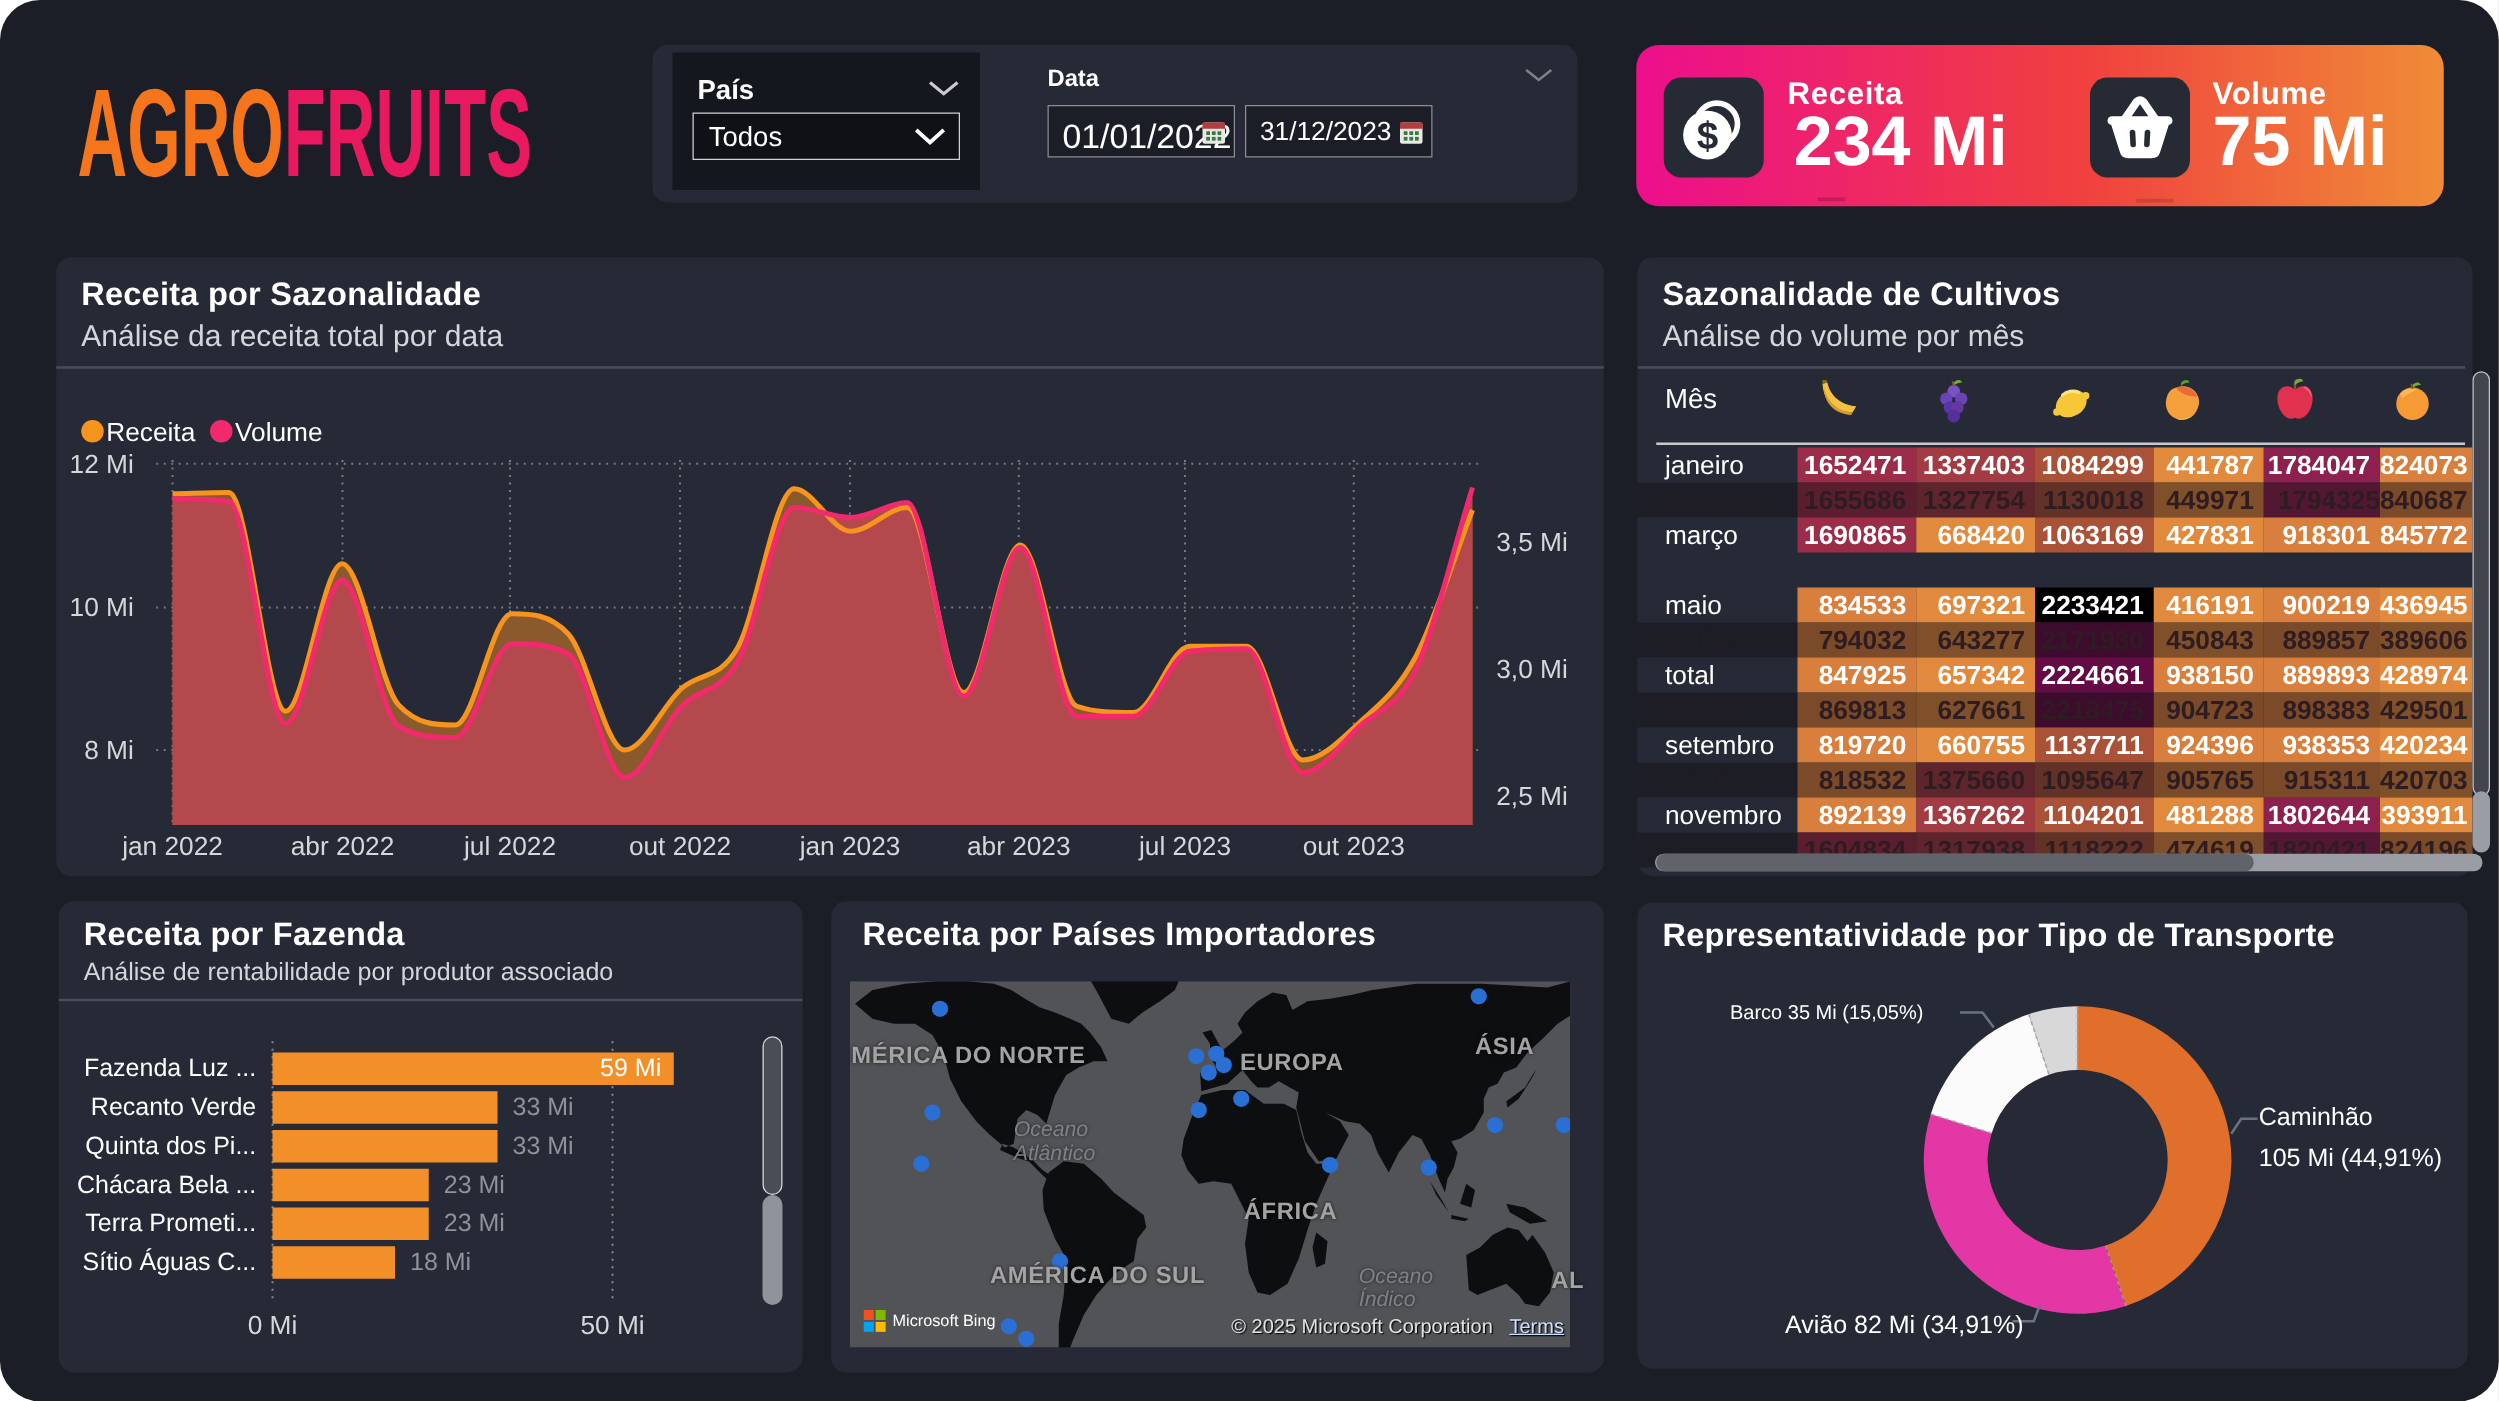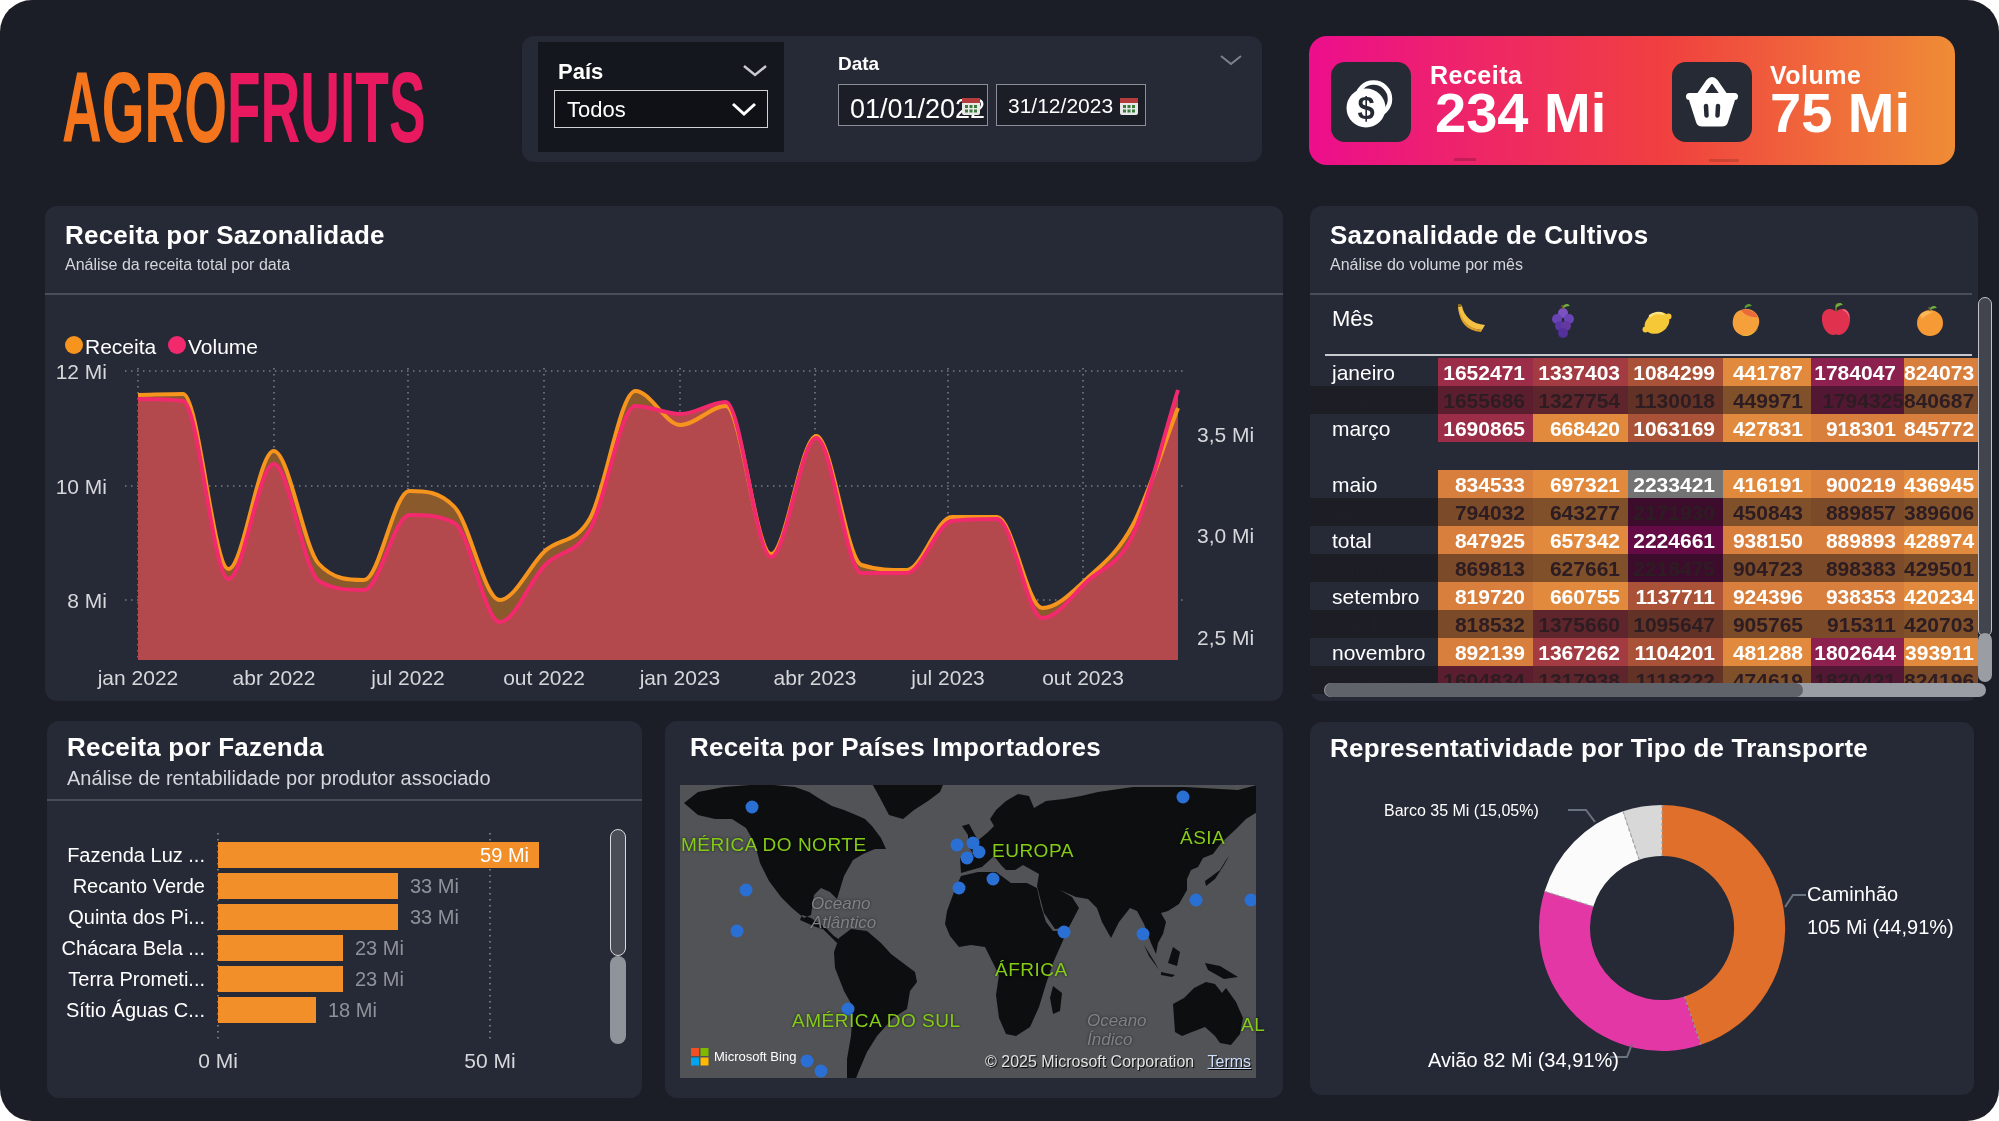--- a/index.html
+++ b/index.html
@@ -1,34 +1,34 @@
 <!DOCTYPE html>
 <html><head><meta charset="utf-8"><style>
 *{margin:0;padding:0;box-sizing:border-box}
 html,body{width:1999px;height:1121px;background:#fff;font-family:"Liberation Sans",sans-serif;overflow:hidden}
 .frame{position:absolute;left:0;top:0;width:1999px;height:1121px;background:#1c1e27;border-radius:32px;overflow:hidden}
 .panel{position:absolute;background:#262a36;border-radius:12px}
 .ptitle{position:absolute;left:20px;top:14px;font-size:26px;font-weight:bold;color:#fff;letter-spacing:.2px}
-.psub{position:absolute;left:20px;top:50px;font-size:16px;color:#d4d6db}
+.psub{position:absolute;left:20px;top:50px;font-size:24px;color:#d4d6db}
 .ptitle2{position:absolute;left:20px;top:11px;font-size:26px;font-weight:bold;color:#fff;letter-spacing:.2px}
 .psub2{position:absolute;left:20px;top:46px;font-size:20px;color:#d4d6db}
 .logo{position:absolute;left:62px;top:50px;font-size:100px;font-weight:bold;letter-spacing:0px;transform:scaleX(.55);transform-origin:0 0;white-space:nowrap}
 .chev{stroke:#c9cbd1;stroke-width:2.5;fill:none}
 .kpi-ico{position:absolute;top:26px;width:80px;height:80px;background:#262a35;border-radius:14px}
 .kpi-lab{position:absolute;top:25px;font-size:25px;font-weight:bold;color:#fff;letter-spacing:.5px}
 .kpi-val{position:absolute;top:44px;font-size:56px;font-weight:bold;color:#fff;letter-spacing:0px}
 .trow{position:absolute;left:0;width:668px;height:28px;font-size:21px;font-weight:bold}
 .tm{position:absolute;left:22px;top:3px;font-weight:normal;font-size:21px}
 .tc{position:absolute;top:0;height:28px;text-align:right;padding-top:3px}
 .dimov{position:absolute;left:0;top:0;width:668px;height:100%;background:rgba(16,14,20,.47)}
 .bcat{position:absolute;left:0px;width:158px;text-align:right;font-size:20px;color:#fff}
 .bar{position:absolute;left:171px;height:26px;background:#f28f28}
 .bv-in{position:absolute;right:10px;top:2px;font-size:20px;color:#fff}
 .bv-out{position:absolute;font-size:20px;color:#8f929a}
-.maplbl{position:absolute;color:#84cc16;font-weight:normal;font-size:19px;letter-spacing:.5px;text-shadow:0 0 3px rgba(0,0,0,.7)}
+.maplbl{position:absolute;color:#a3a3a3;font-weight:bold;font-size:19px;letter-spacing:.5px;text-shadow:0 0 3px rgba(0,0,0,.7)}
 .oclbl{position:absolute;color:#7e8286;font-style:italic;font-size:17px;text-align:left;text-shadow:0 0 3px rgba(0,0,0,.6);line-height:1.1}
 .dlbl{position:absolute;font-size:21px;color:#fff}
 </style></head><body>
 <div class="frame">
 
 <div class="logo"><span style="color:#f4751c">AGRO</span><span style="color:#e8195f">FRUITS</span></div>
 
 <div class="panel" style="left:522px;top:36px;width:740px;height:126px">
   <div style="position:absolute;left:16px;top:6px;width:246px;height:110px;background:#15171e">
     <div style="position:absolute;left:20px;top:17px;font-size:22px;font-weight:bold;color:#fff">País</div>
@@ -215,21 +215,21 @@
         <div class="tc" style="left:223px;width:95px;background:#e18a3d;padding-right:8px">668420</div>
         <div class="tc" style="left:318px;width:95px;background:#aa5237;padding-right:8px">1063169</div>
         <div class="tc" style="left:413px;width:88px;background:#e18a3d;padding-right:8px">427831</div>
         <div class="tc" style="left:501px;width:93px;background:#d87f3d;padding-right:8px">918301</div>
         <div class="tc" style="left:594px;width:74px;background:#d87f3d;padding-right:4px">845772</div>
       </div>
       <div class="trow" style="top:264px;color:#ffffff">
         <div class="tm" style="color:#ffffff">maio</div>
         <div class="tc" style="left:128px;width:95px;background:#d87f3d;padding-right:8px">834533</div>
         <div class="tc" style="left:223px;width:95px;background:#e18a3d;padding-right:8px">697321</div>
-        <div class="tc" style="left:318px;width:95px;background:#737373;padding-right:8px">2233421</div>
+        <div class="tc" style="left:318px;width:95px;background:#000000;padding-right:8px">2233421</div>
         <div class="tc" style="left:413px;width:88px;background:#e18a3d;padding-right:8px">416191</div>
         <div class="tc" style="left:501px;width:93px;background:#d87f3d;padding-right:8px">900219</div>
         <div class="tc" style="left:594px;width:74px;background:#e18a3d;padding-right:4px">436945</div>
       </div>
       <div class="trow" style="top:292px;color:#47292e">
         <div class="tm" style="color:#2e2b36">junho</div>
         <div class="tc" style="left:128px;width:95px;background:#d87f3d;padding-right:8px">794032</div>
         <div class="tc" style="left:223px;width:95px;background:#e18a3d;padding-right:8px">643277</div>
         <div class="tc" style="left:318px;width:95px;background:#640b45;padding-right:8px">2171930</div>
         <div class="tc" style="left:413px;width:88px;background:#e18a3d;padding-right:8px">450843</div>

